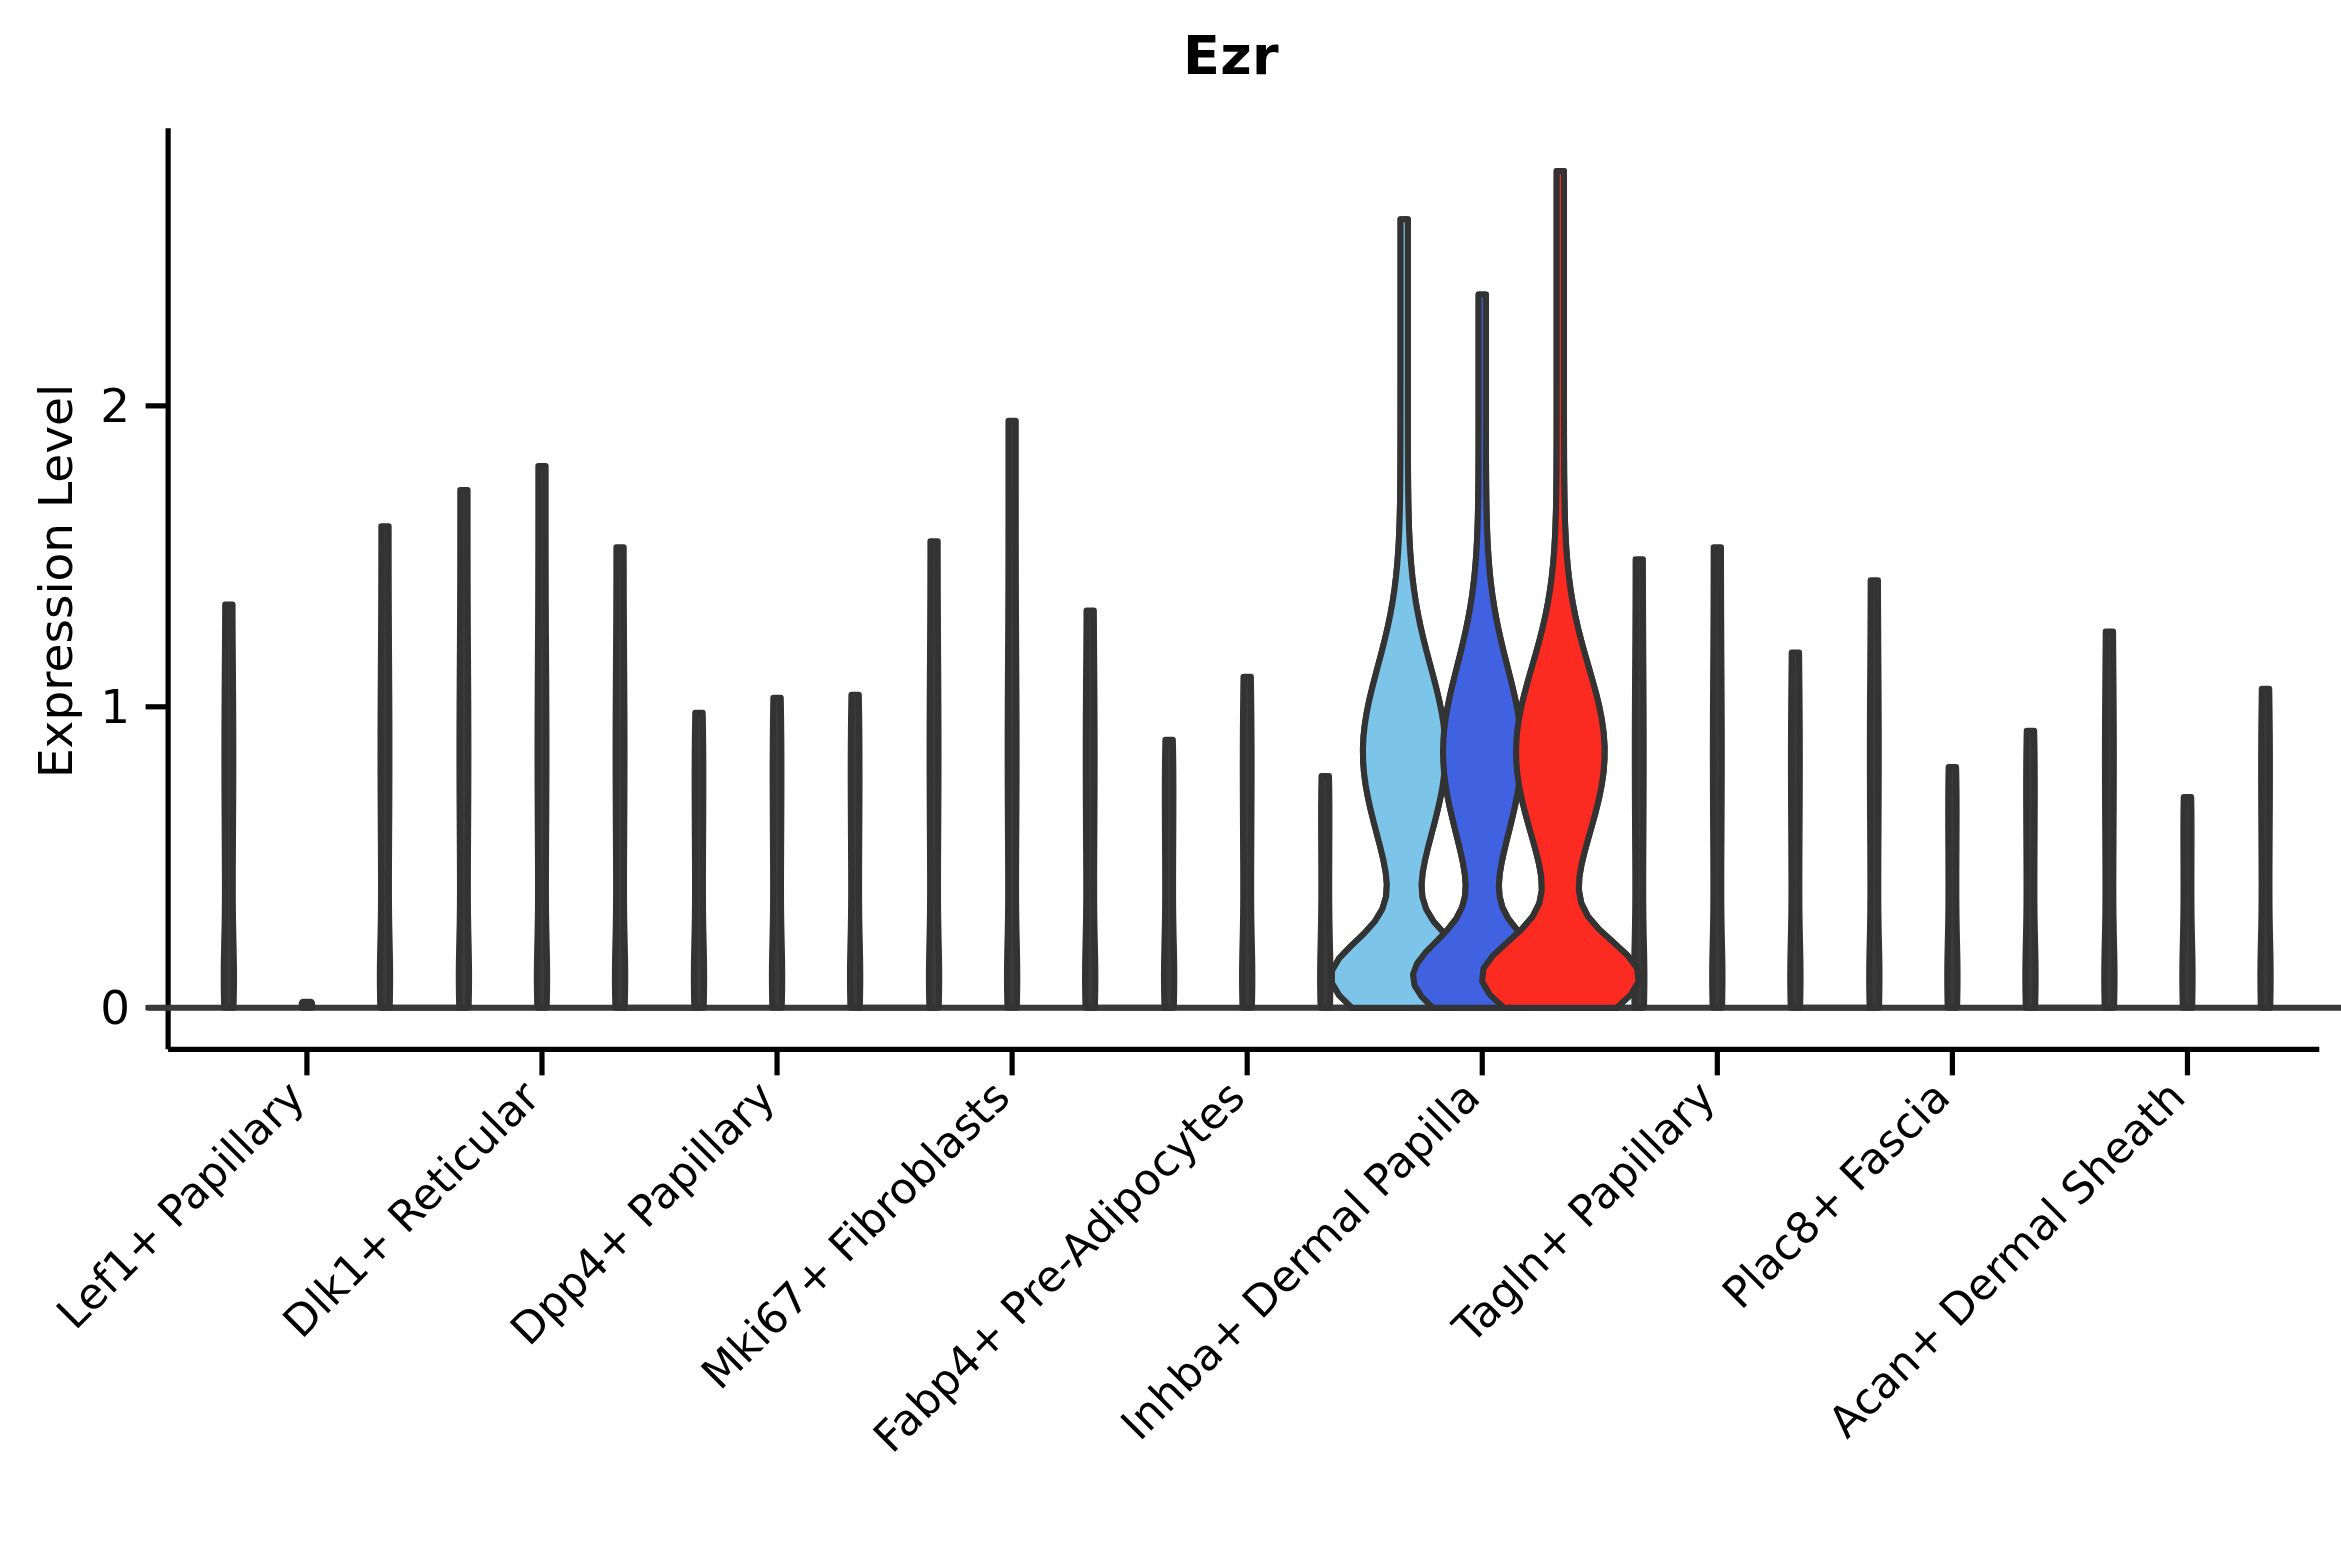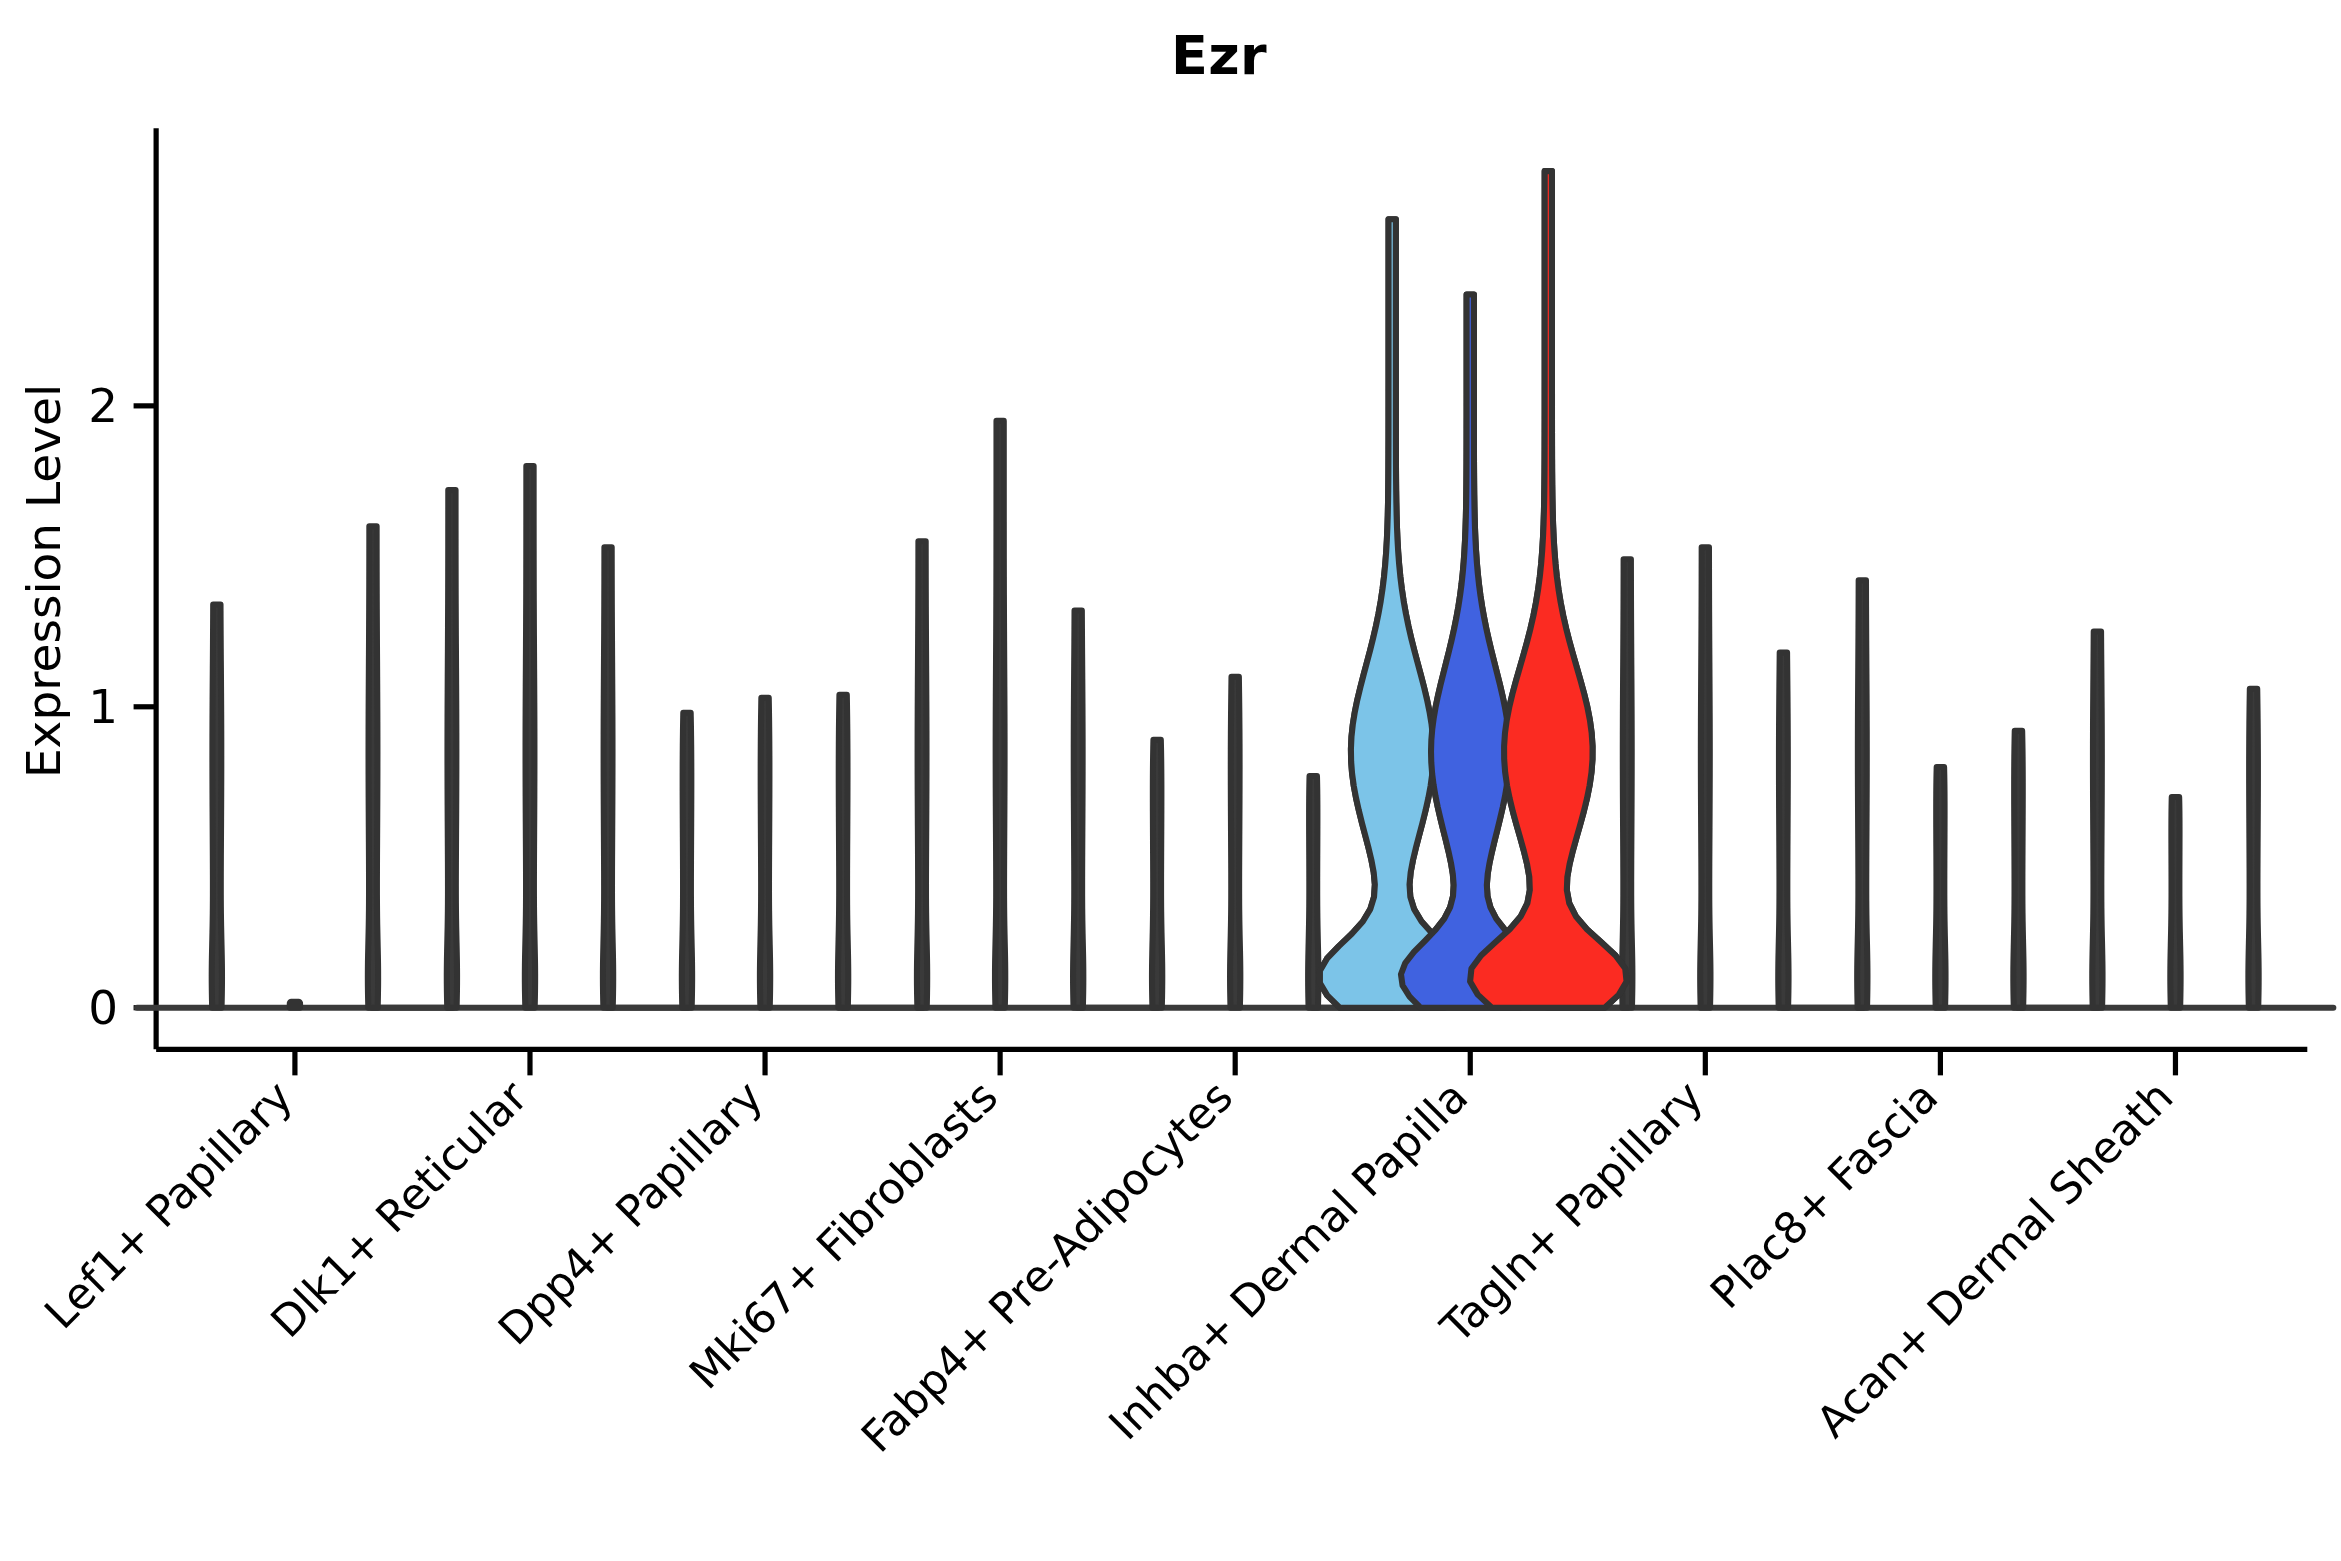--- a/index.html
+++ b/index.html
@@ -11,20 +11,21 @@
   }
   body {
     font-family: "DejaVu Sans", sans-serif;
     color: #000000;
   }
   #stage {
     position: relative;
     width: 1852px;
     height: 1561px;
     background: #ffffff;
+    margin-left: 12px;
   }
   #plot-title {
     position: absolute;
     left: 0; top: 24px;
     width: 2342px;
     text-align: center;
     font-size: 54px;
     font-weight: bold;
     letter-spacing: 0.4px;
     font-family: "DejaVu Sans", sans-serif;

